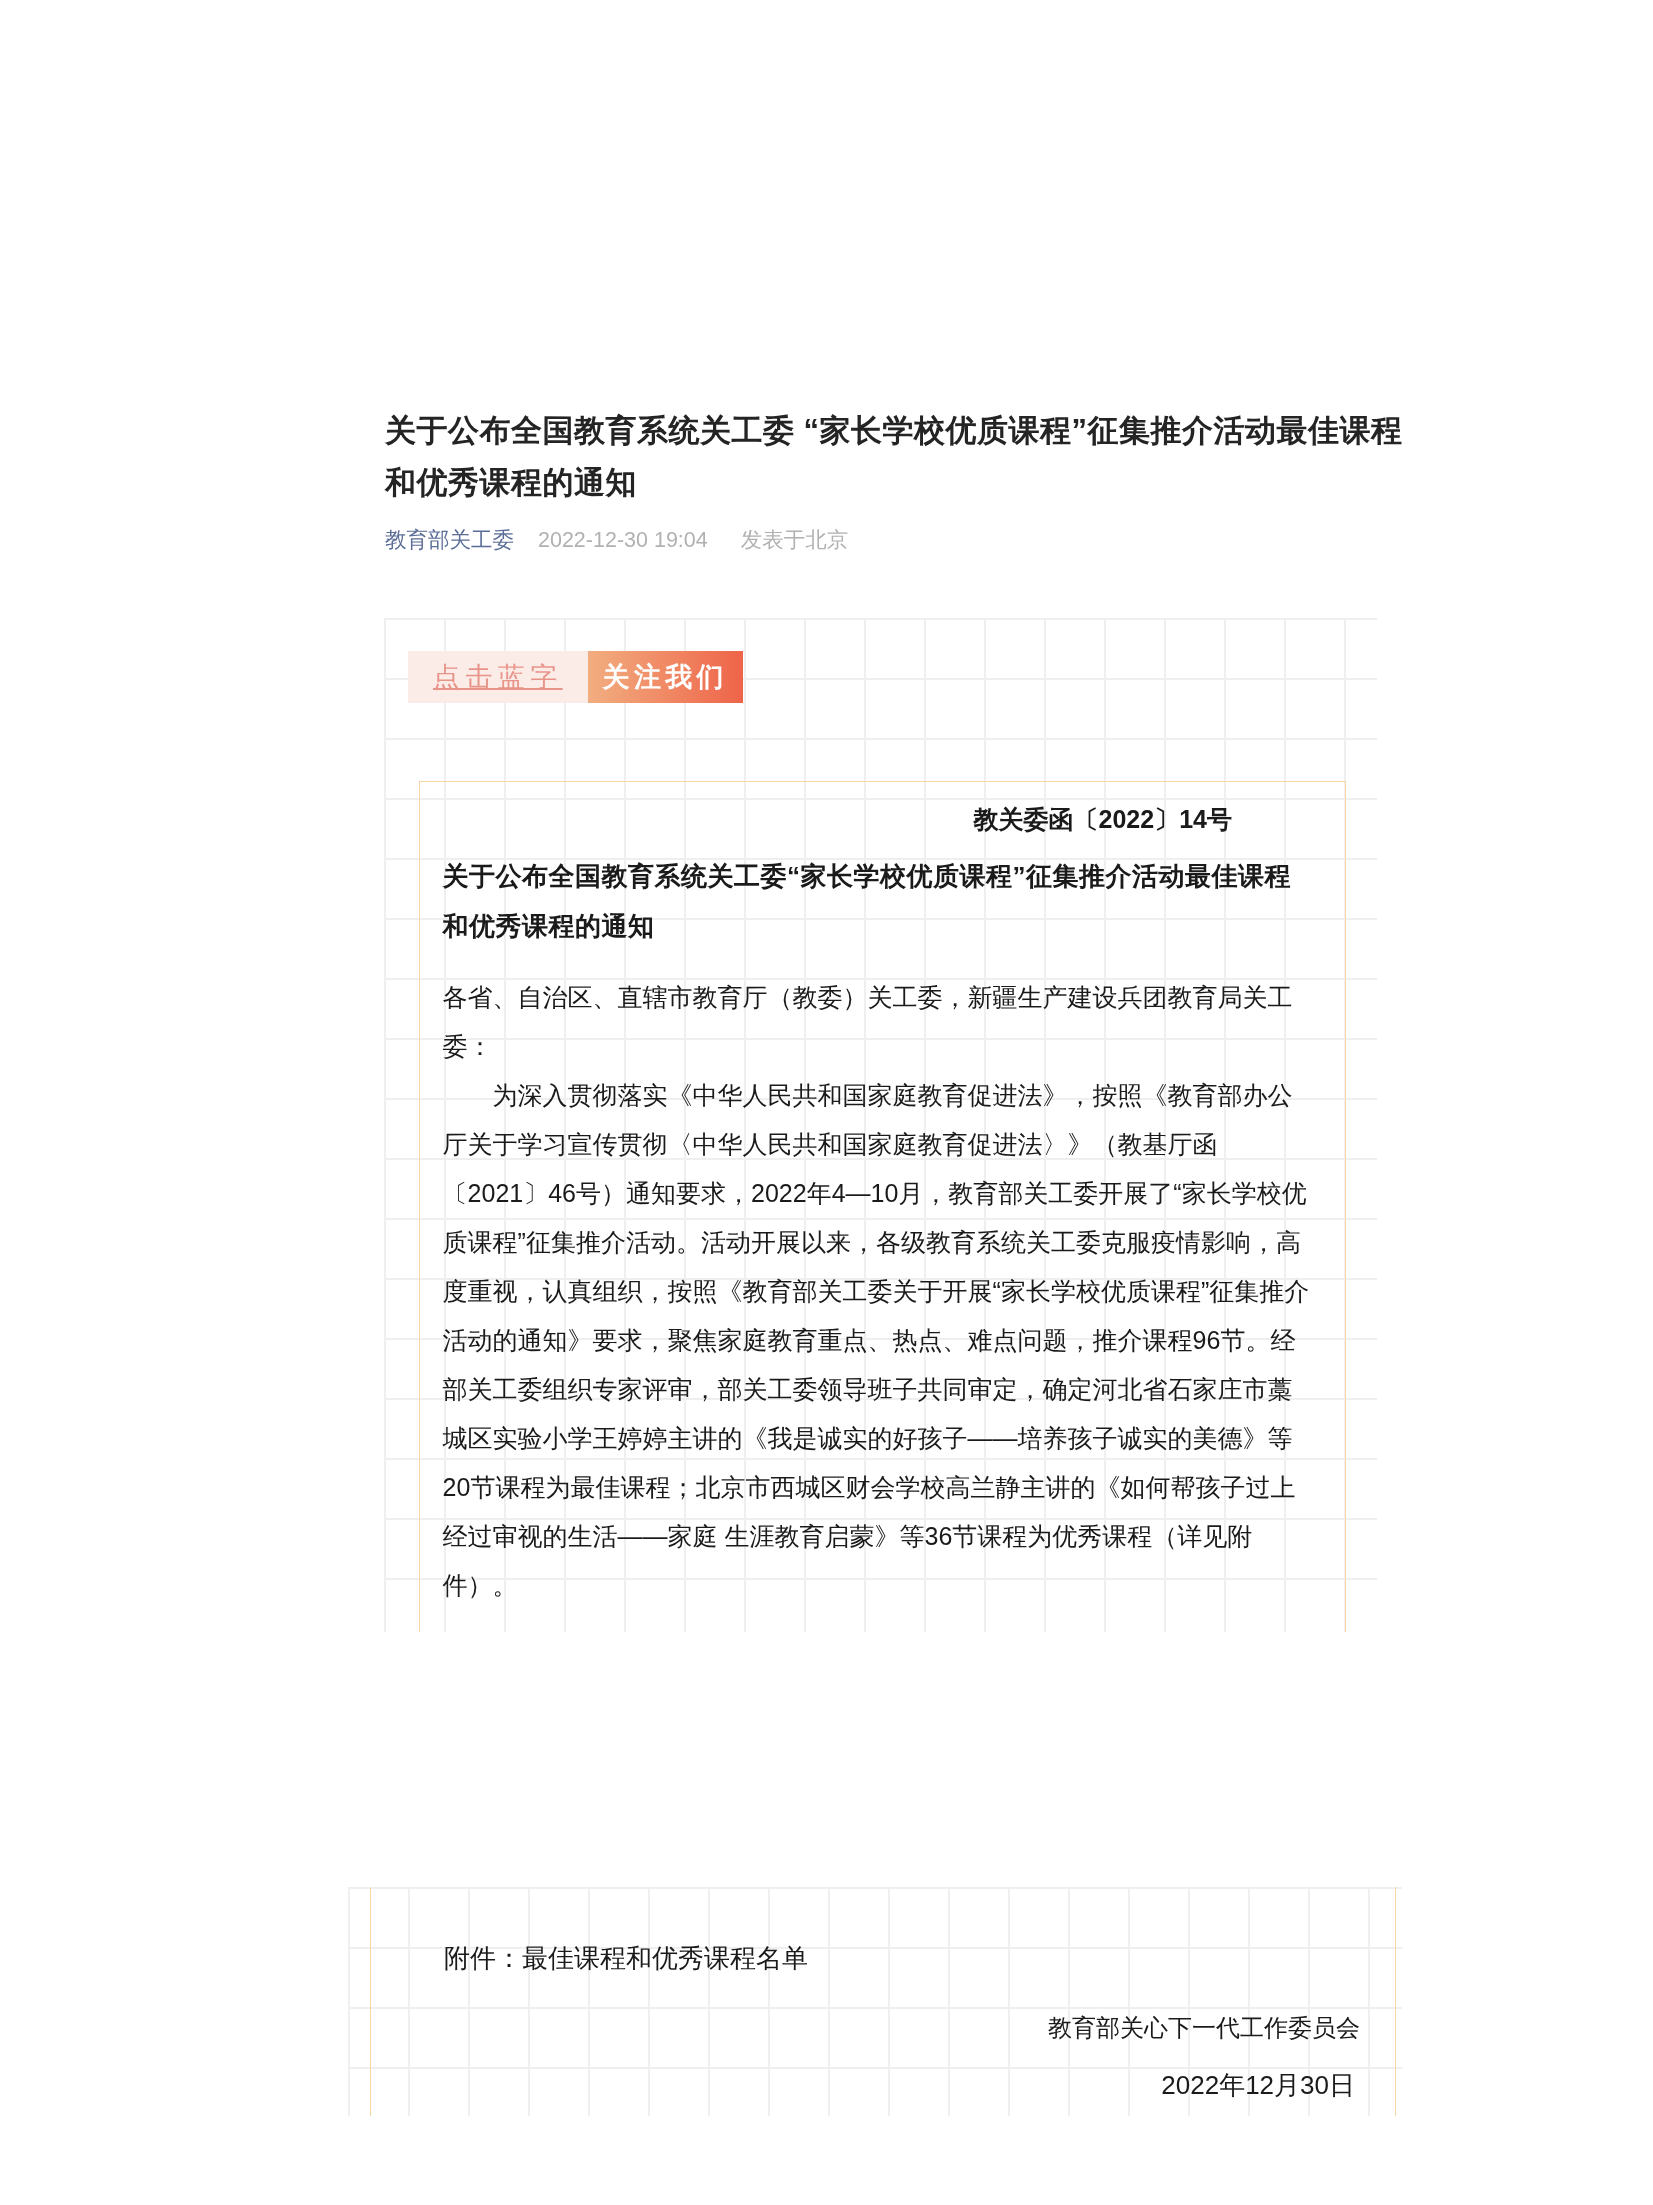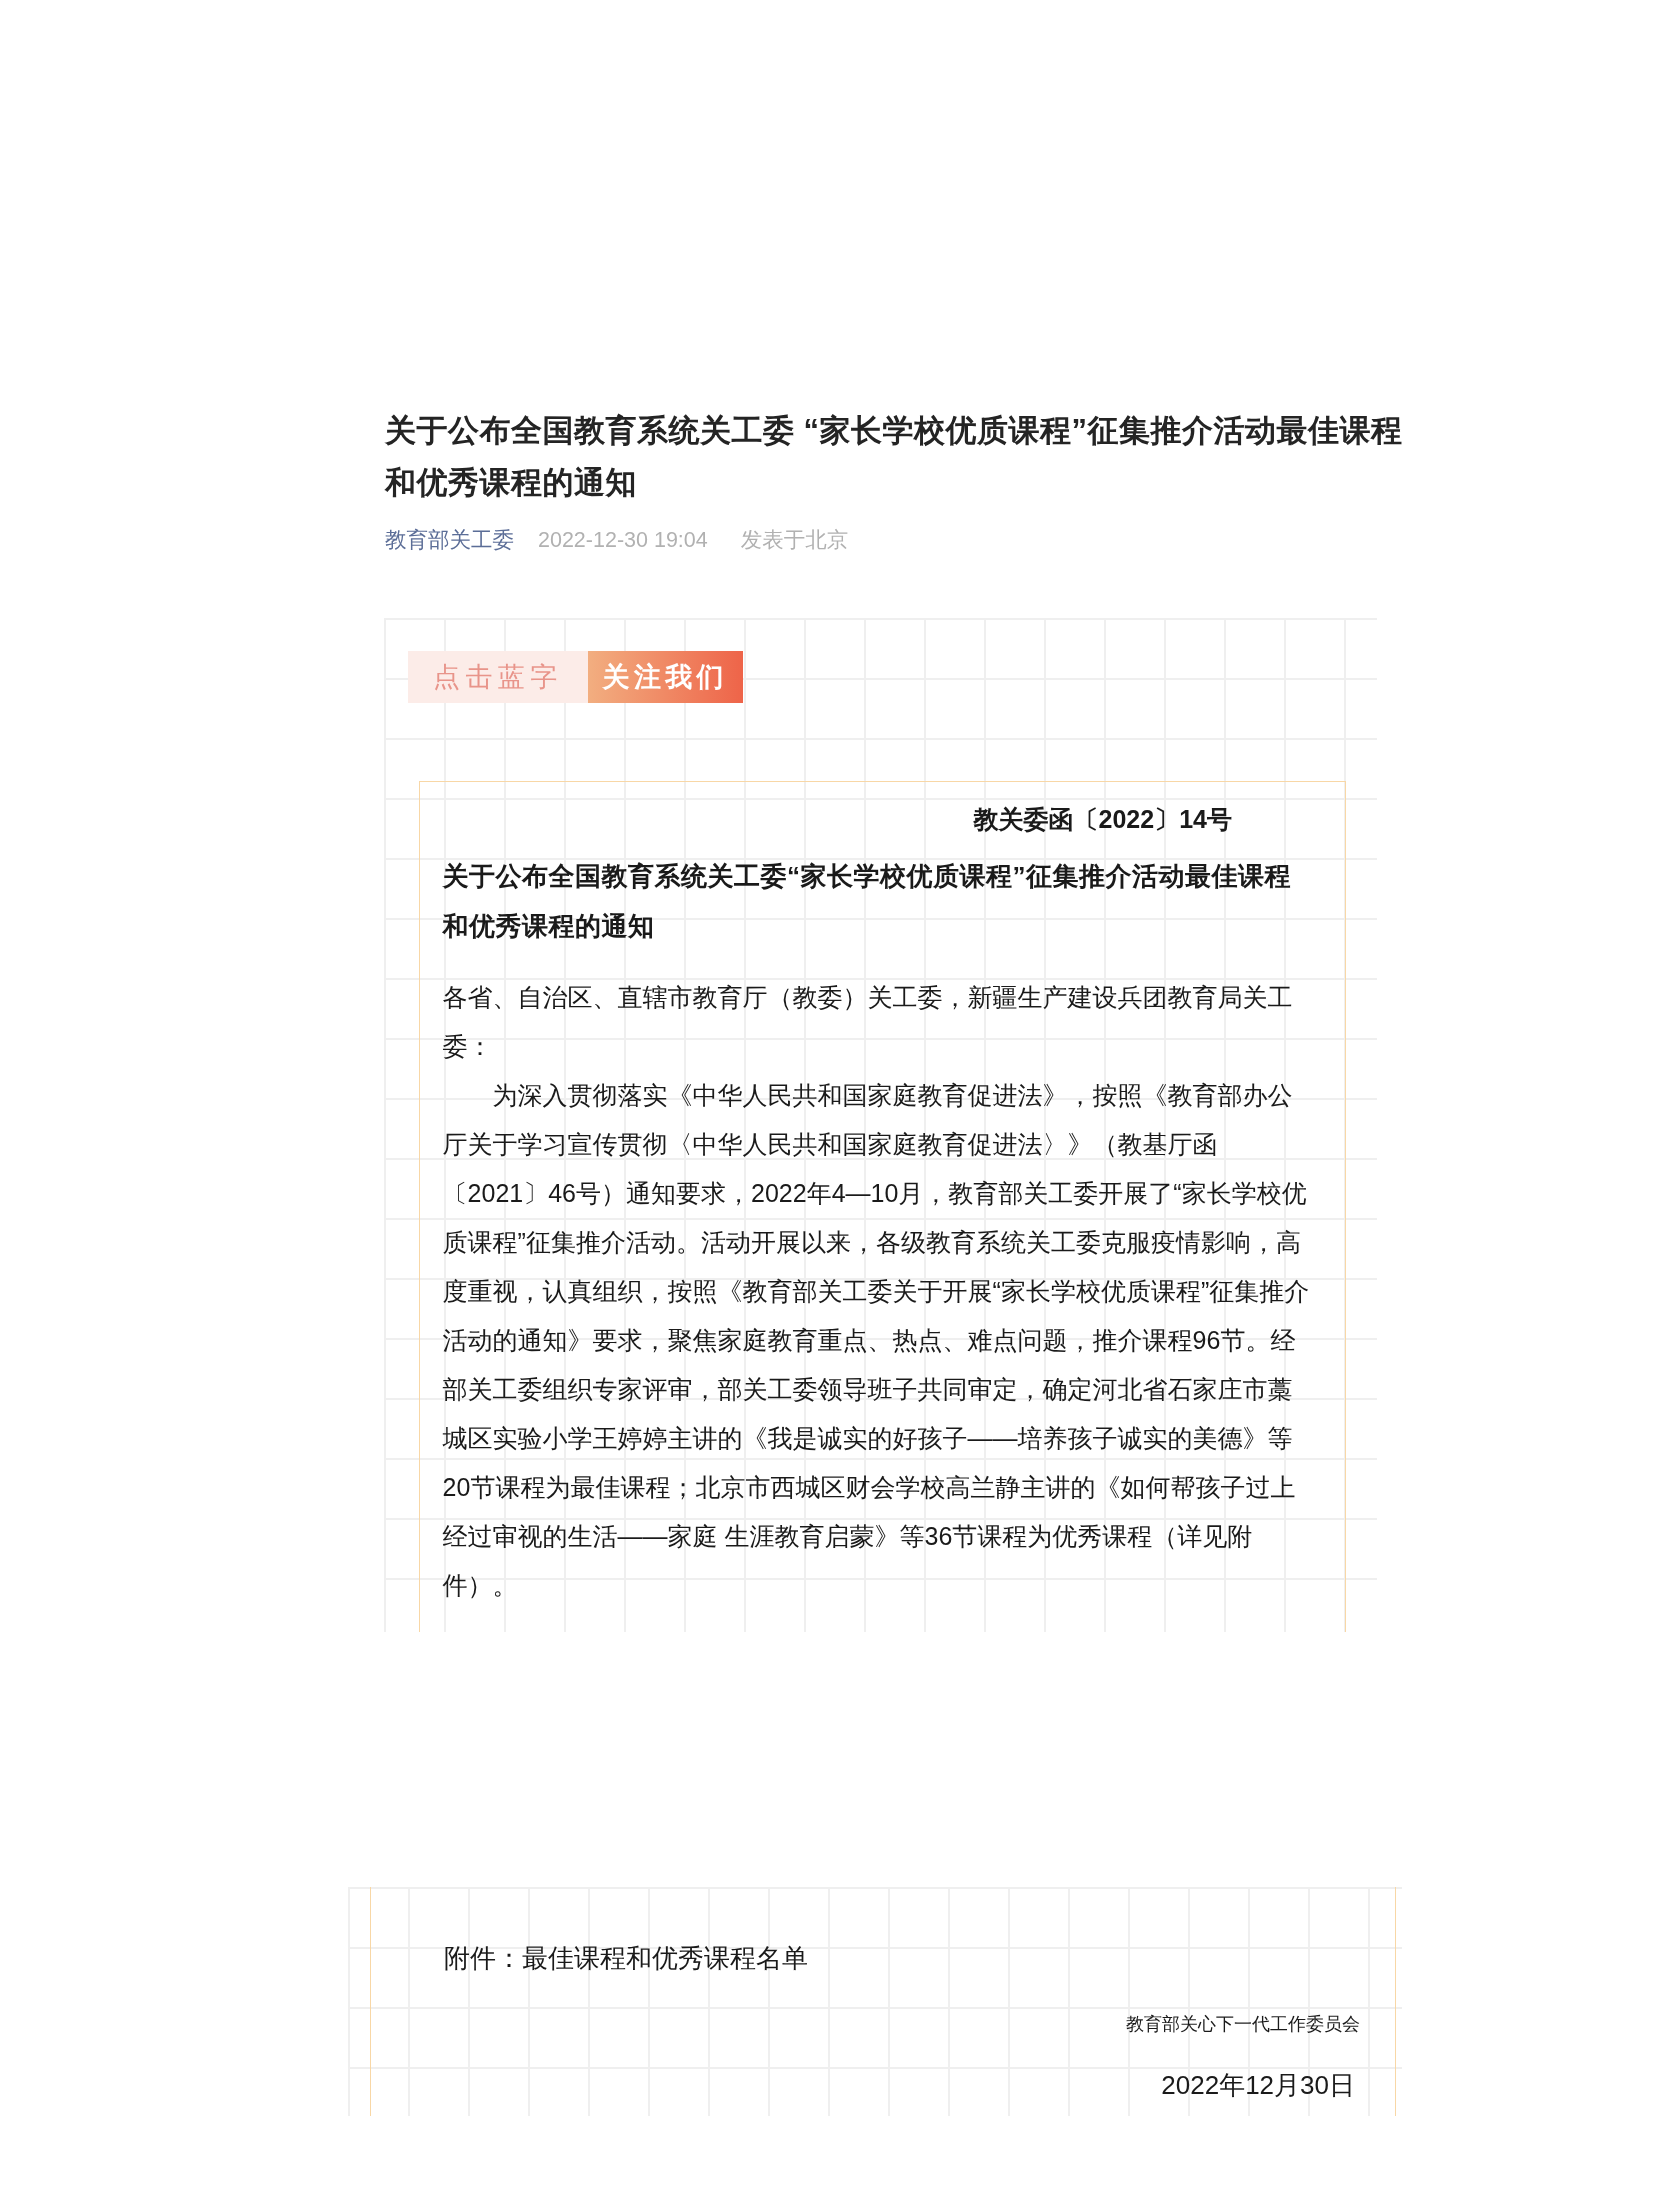--- a/index.html
+++ b/index.html
@@ -76,20 +76,21 @@
     height:52px;
   }
   .banner .b-left{
     display:block;
     background:var(--banner-pink-bg);
     color:var(--banner-pink-text);
     font-size:27px;
     line-height:52px;
     padding:0 25px;
     letter-spacing:5.4px;
+    text-decoration:underline;
   }
   .banner .b-right{
     display:block;
     background:linear-gradient(90deg, var(--banner-grad-start), var(--banner-grad-end));
     color:#ffffff;
     font-weight:bold;
     font-size:27px;
     line-height:52px;
     padding:0 15px;
     letter-spacing:4.3px;
@@ -140,21 +141,21 @@
   }
   .attachment-line{
     position:absolute;
     left:96px; top:54px;
     font-size:26px;
     color:var(--body-text);
   }
   .signer-line{
     position:absolute;
     right:42px; top:125px;
-    font-size:18px;
+    font-size:24px;
     color:var(--body-text);
   }
   .date-line{
     position:absolute;
     right:47px; top:181px;
     font-size:26px;
     color:var(--body-text);
   }
 </style>
 </head>

